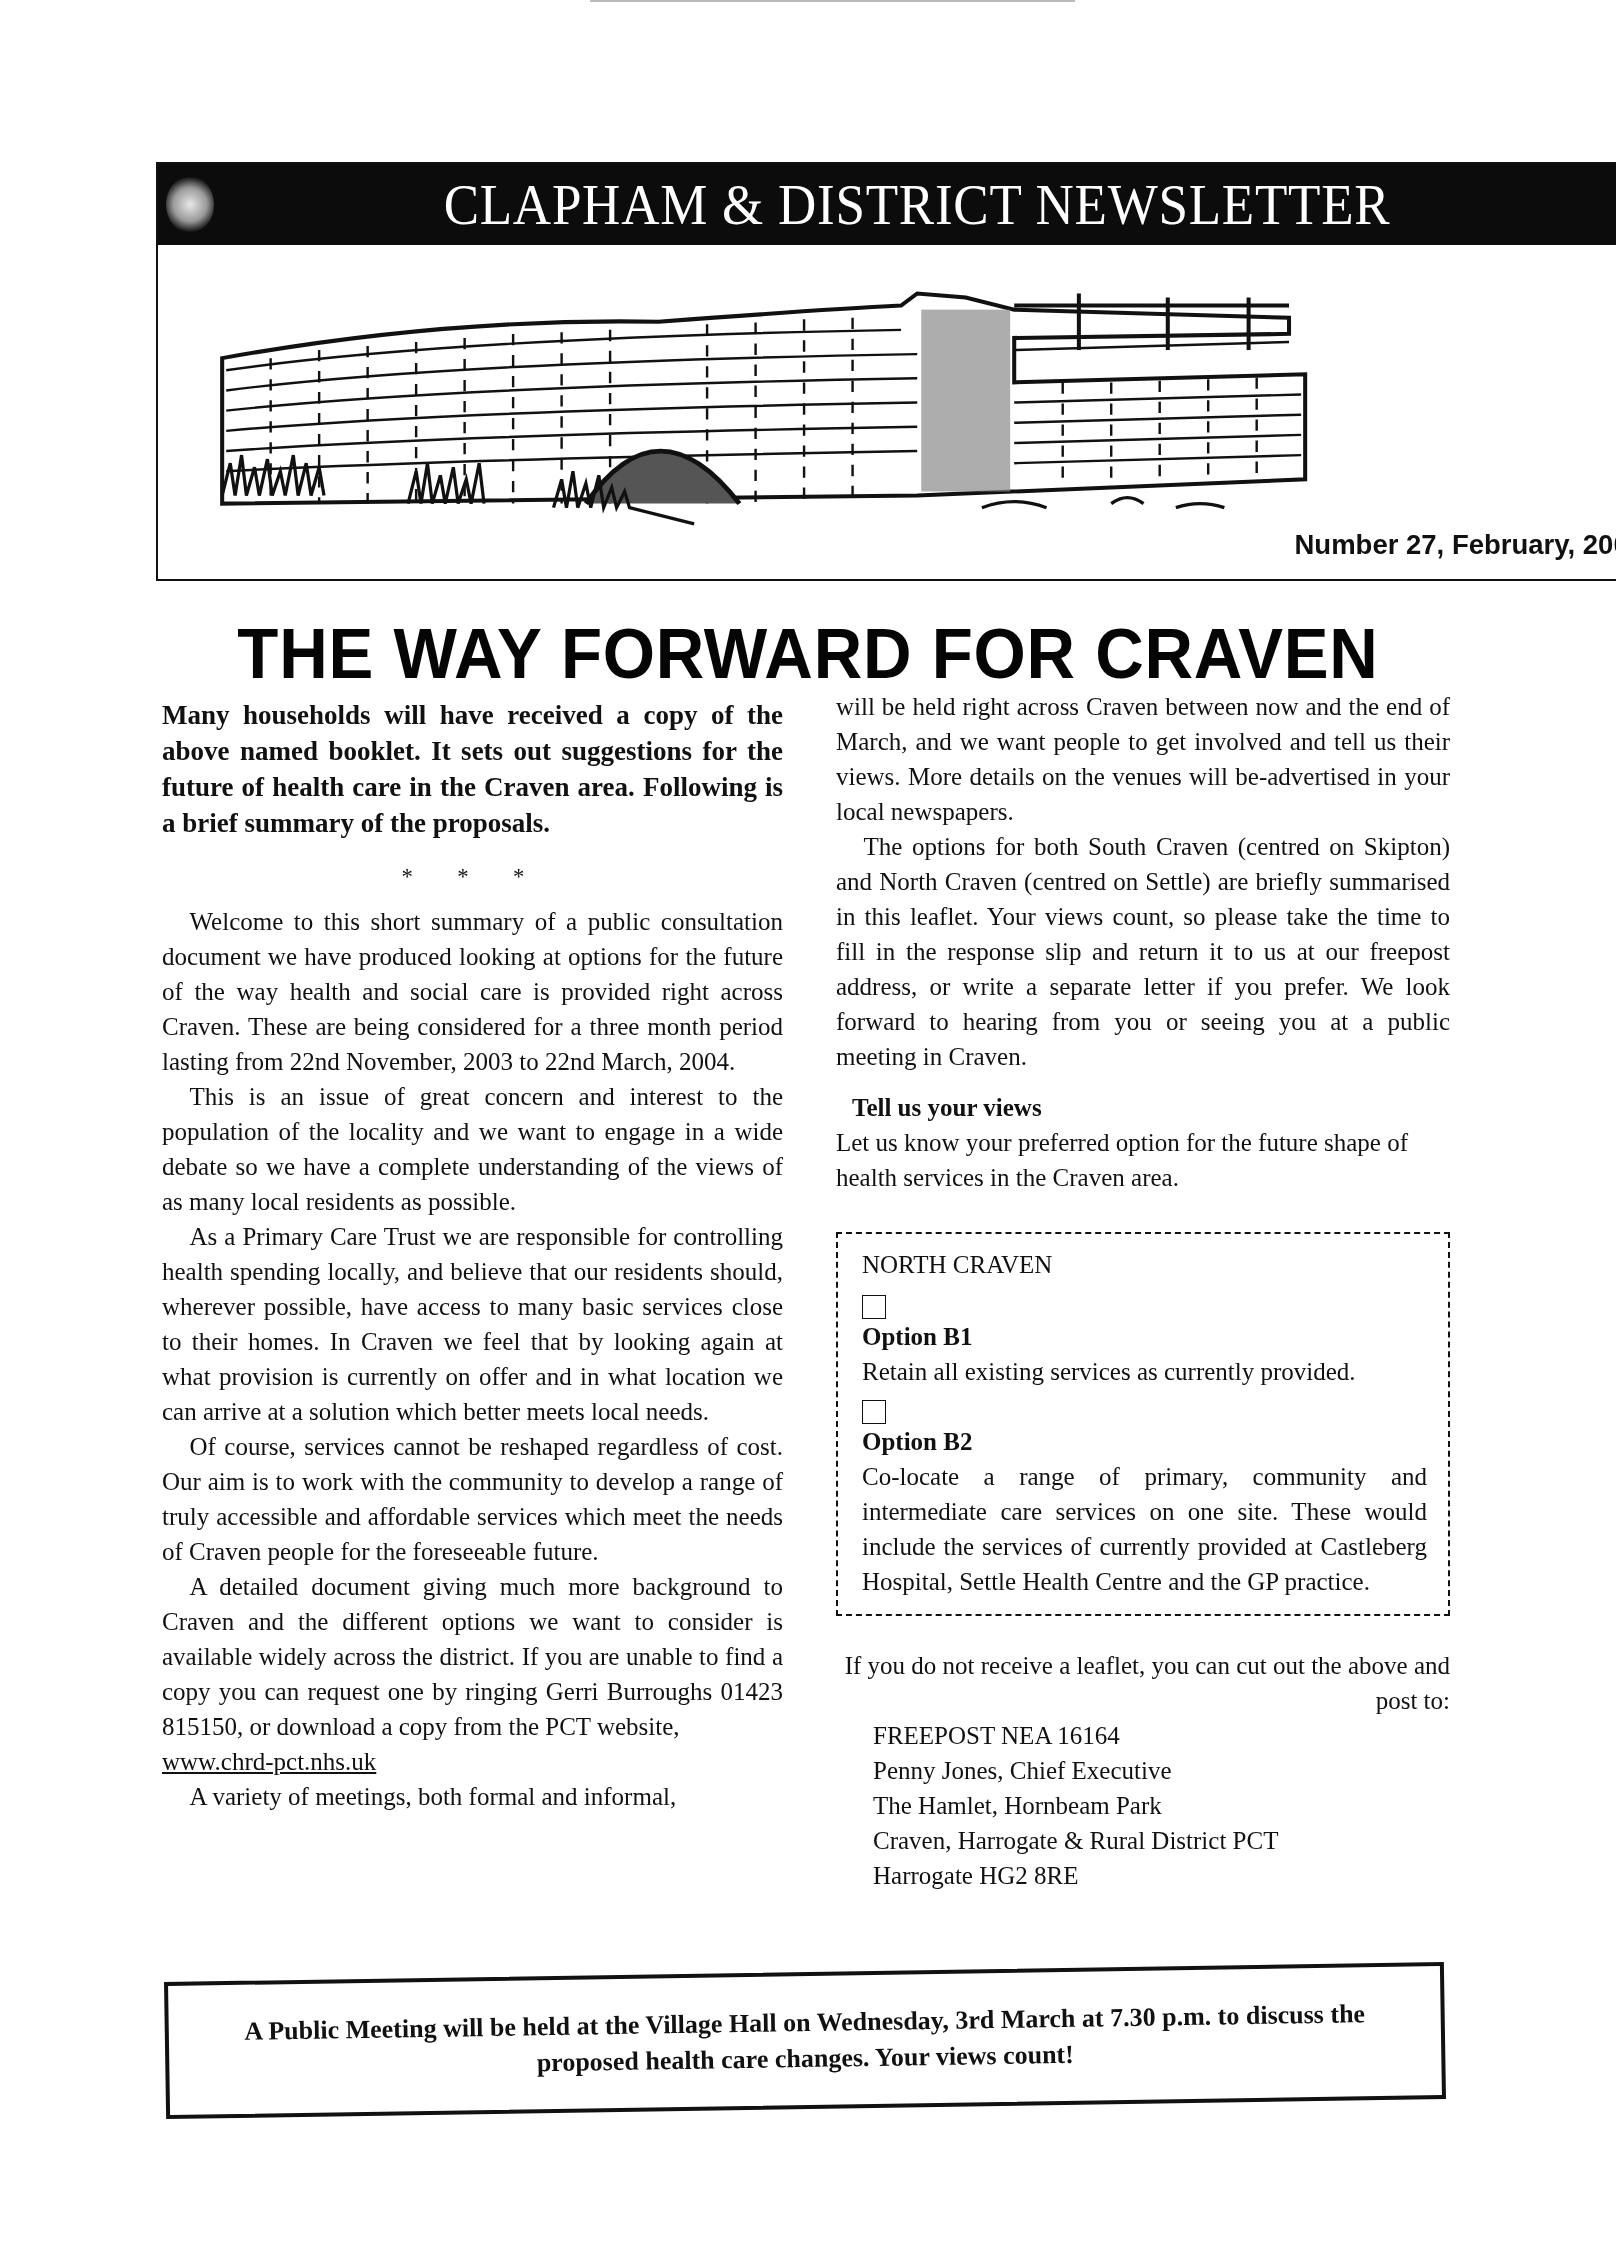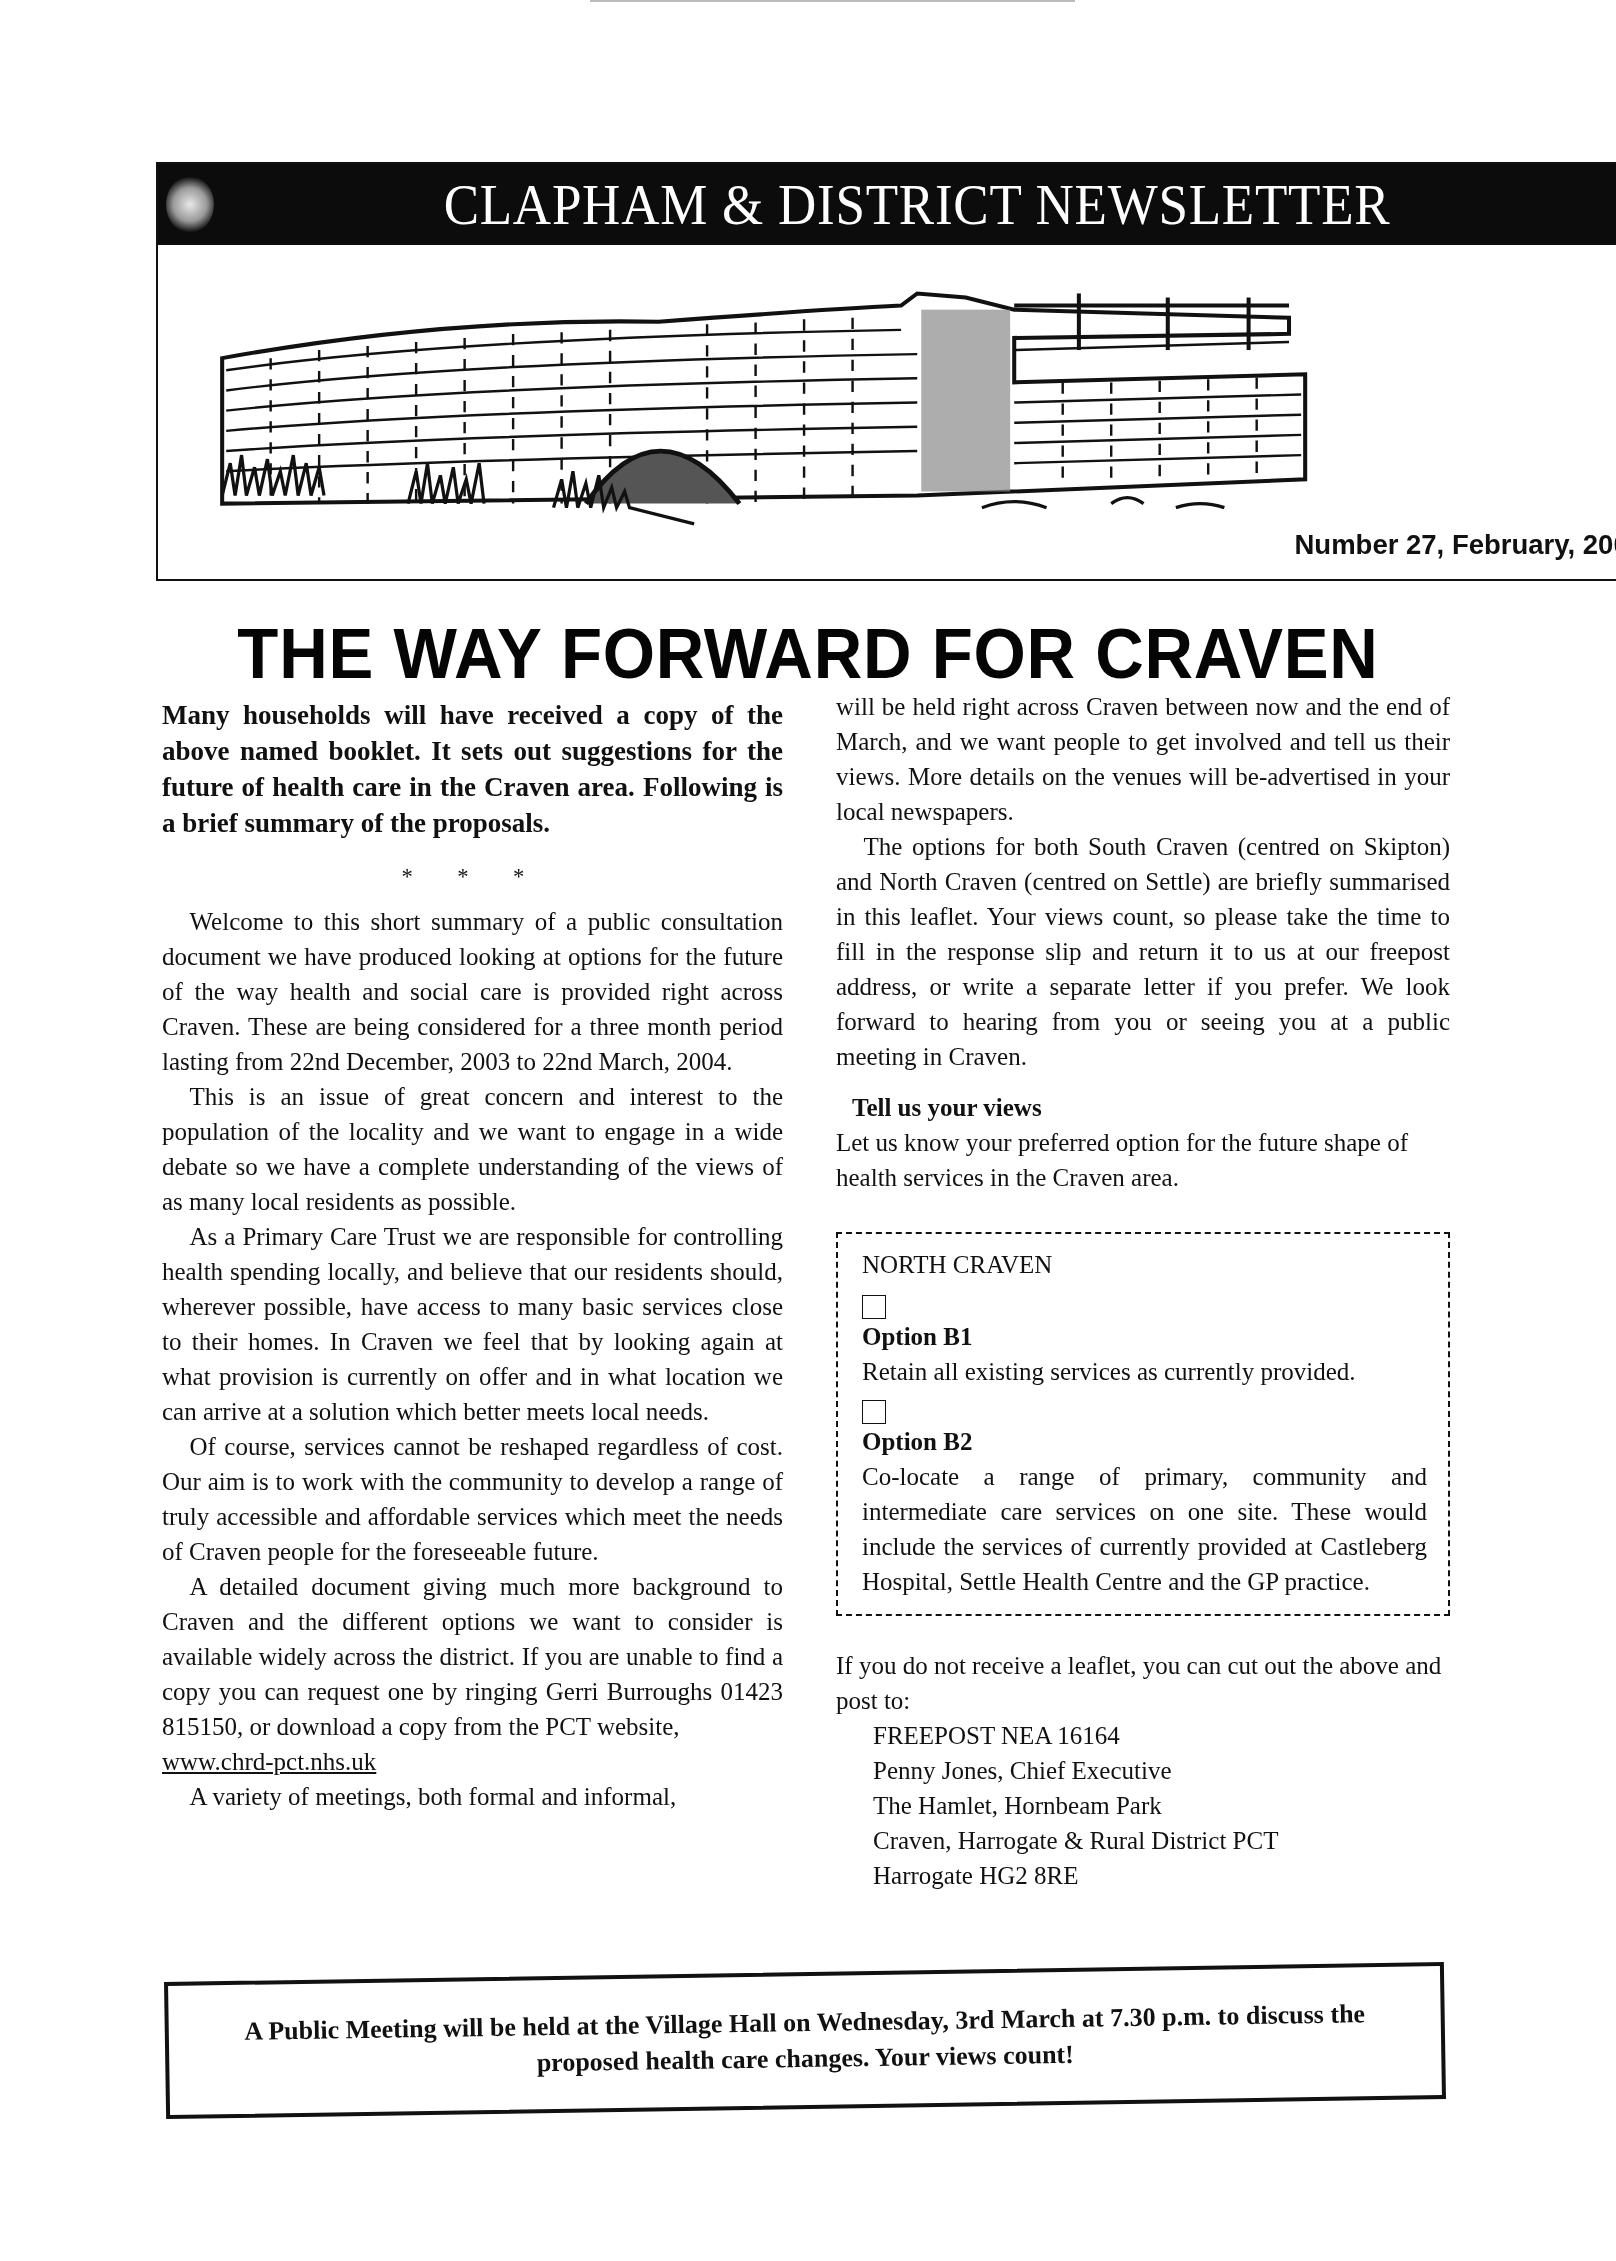--- a/index.html
+++ b/index.html
@@ -135,21 +135,21 @@
   </svg>
 
   <div class="issue-line">Number 27, February, 2004</div>
 </div>
 
 <div class="headline">THE WAY FORWARD FOR CRAVEN</div>
 
 <div class="col col-left">
   <p class="lead">Many households will have received a copy of the above named booklet. It sets out suggestions for the future of  health care in the Craven area. Following is a brief summary of the proposals.</p>
   <div class="stars">* * *</div>
-  <p class="para">Welcome to this short summary of a public consultation document we have produced looking at options for the future of the way health and social care is provided right across Craven. These are being considered for a three month period lasting from 22nd December, 2003 to 22nd March, 2004.</p>
+  <p class="para">Welcome to this short summary of a public consultation document we have produced looking at options for the future of the way health and social care is provided right across Craven. These are being considered for a three month period lasting from 22nd November, 2003 to 22nd March, 2004.</p>
   <p class="para">This is an issue of great concern and interest to the population of the locality and we want to engage in a wide debate so we have a complete understanding of the views of as many local residents as possible.</p>
   <p class="para">As a Primary Care Trust we are responsible for controlling health spending locally, and believe that our residents should, wherever possible, have access to many basic services close to their homes. In Craven we feel that by looking again at what provision is currently on offer and in what location we can arrive at a solution which better meets local needs.</p>
   <p class="para">Of course, services cannot be reshaped regardless of cost. Our aim is to work with the community to develop a range of truly accessible and affordable services which meet the needs of Craven people for the foreseeable future.</p>
   <p class="para">A detailed document giving much more background to Craven and the different options we want to consider is available widely across the district. If you are unable to find a copy you can request one by ringing Gerri Burroughs 01423 815150, or download a copy from the PCT website,</p>
   <p class="para noindent">
     <a class="link">www.chrd-pct.nhs.uk</a>
   </p>
   <p class="para">A variety of meetings, both formal and informal,</p>
 </div>
 
@@ -173,21 +173,21 @@
 
     <div class="option">
       <span class="checkbox"></span>
       <div class="option-body">
         <div class="option-label">Option B2</div>
         <div class="option-desc">Co-locate a range of primary, community and intermediate care services on one site. These would include the services of currently provided at Castleberg Hospital, Settle Health Centre and the GP practice.</div>
       </div>
     </div>
   </div>
 
-  <div class="post-intro" style="text-align:left;">If you do not receive a leaflet, you can cut out the above and post to:</div>
+  <div class="post-intro" style="text-align:right;">If you do not receive a leaflet, you can cut out the above and post to:</div>
   <div class="address">
     <div>FREEPOST NEA 16164</div>
     <div>Penny Jones, Chief Executive</div>
     <div>The Hamlet, Hornbeam Park</div>
     <div>Craven, Harrogate &amp; Rural District PCT</div>
     <div>Harrogate HG2 8RE</div>
   </div>
 </div>
 
 <div class="notice">

